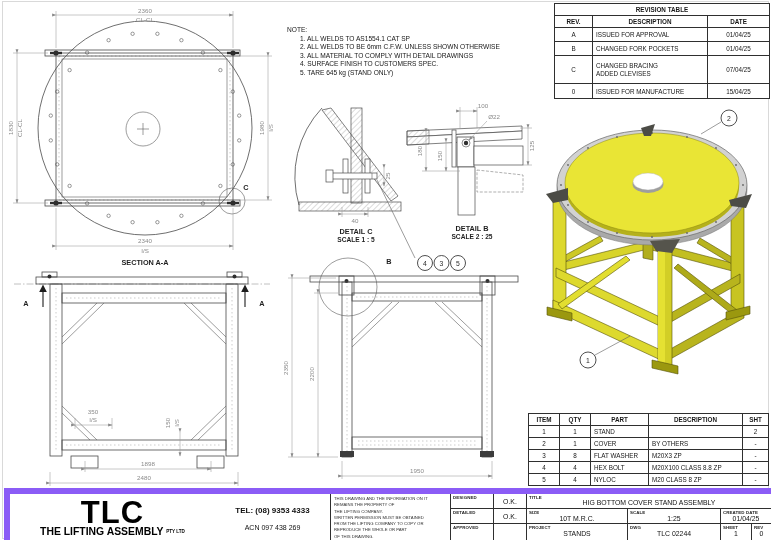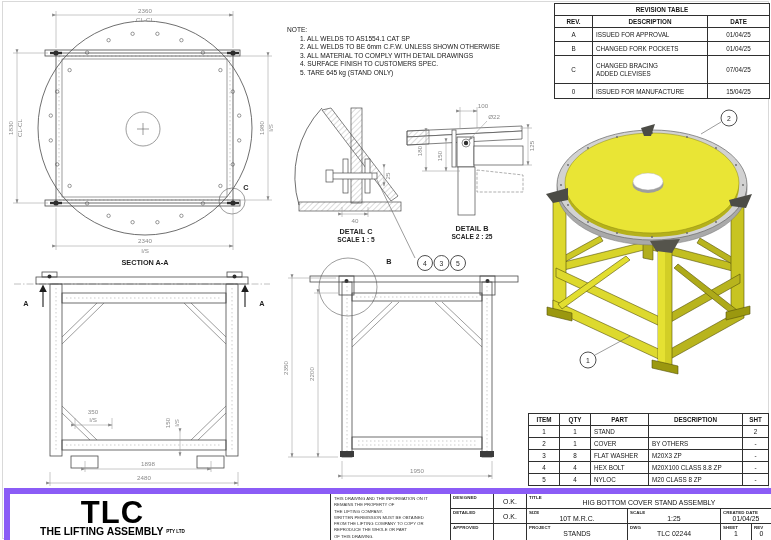--- a/index.html
+++ b/index.html
@@ -442,20 +442,24 @@
     <div class="lft">M20 CLASS 8 ZP</div>
     <div>-</div>
   </div>
 
   <div id="titleblock">
     <div class="col" id="tlc-cell" style="width:320px;">
       <div id="tlc-left">
         <div id="tlc-logo">TLC</div>
         <div id="tlc-name"><span>THE LIFTING ASSEMBLY</span> <span id="tlc-suffix">PTY LTD</span></div>
       </div>
+      <div id="tlc-right">
+        <div id="tlc-tel">TEL: (08) 9353 4333</div>
+        <div id="tlc-acn">ACN 097 438 269</div>
+      </div>
     </div>
     <div class="col" style="width:119px;">
       <div id="disclaimer">
         <div>THIS DRAWING AND THE INFORMATION ON IT</div>
         <div>REMAINS THE PROPERTY OF</div>
         <div>THE LIFTING COMPANY.</div>
         <div>WRITTEN PERMISSION MUST BE OBTAINED</div>
         <div>FROM THE LIFTING COMPANY TO COPY OR</div>
         <div>REPRODUCE THE WHOLE OR PART</div>
         <div>OF THIS DRAWING.</div>

